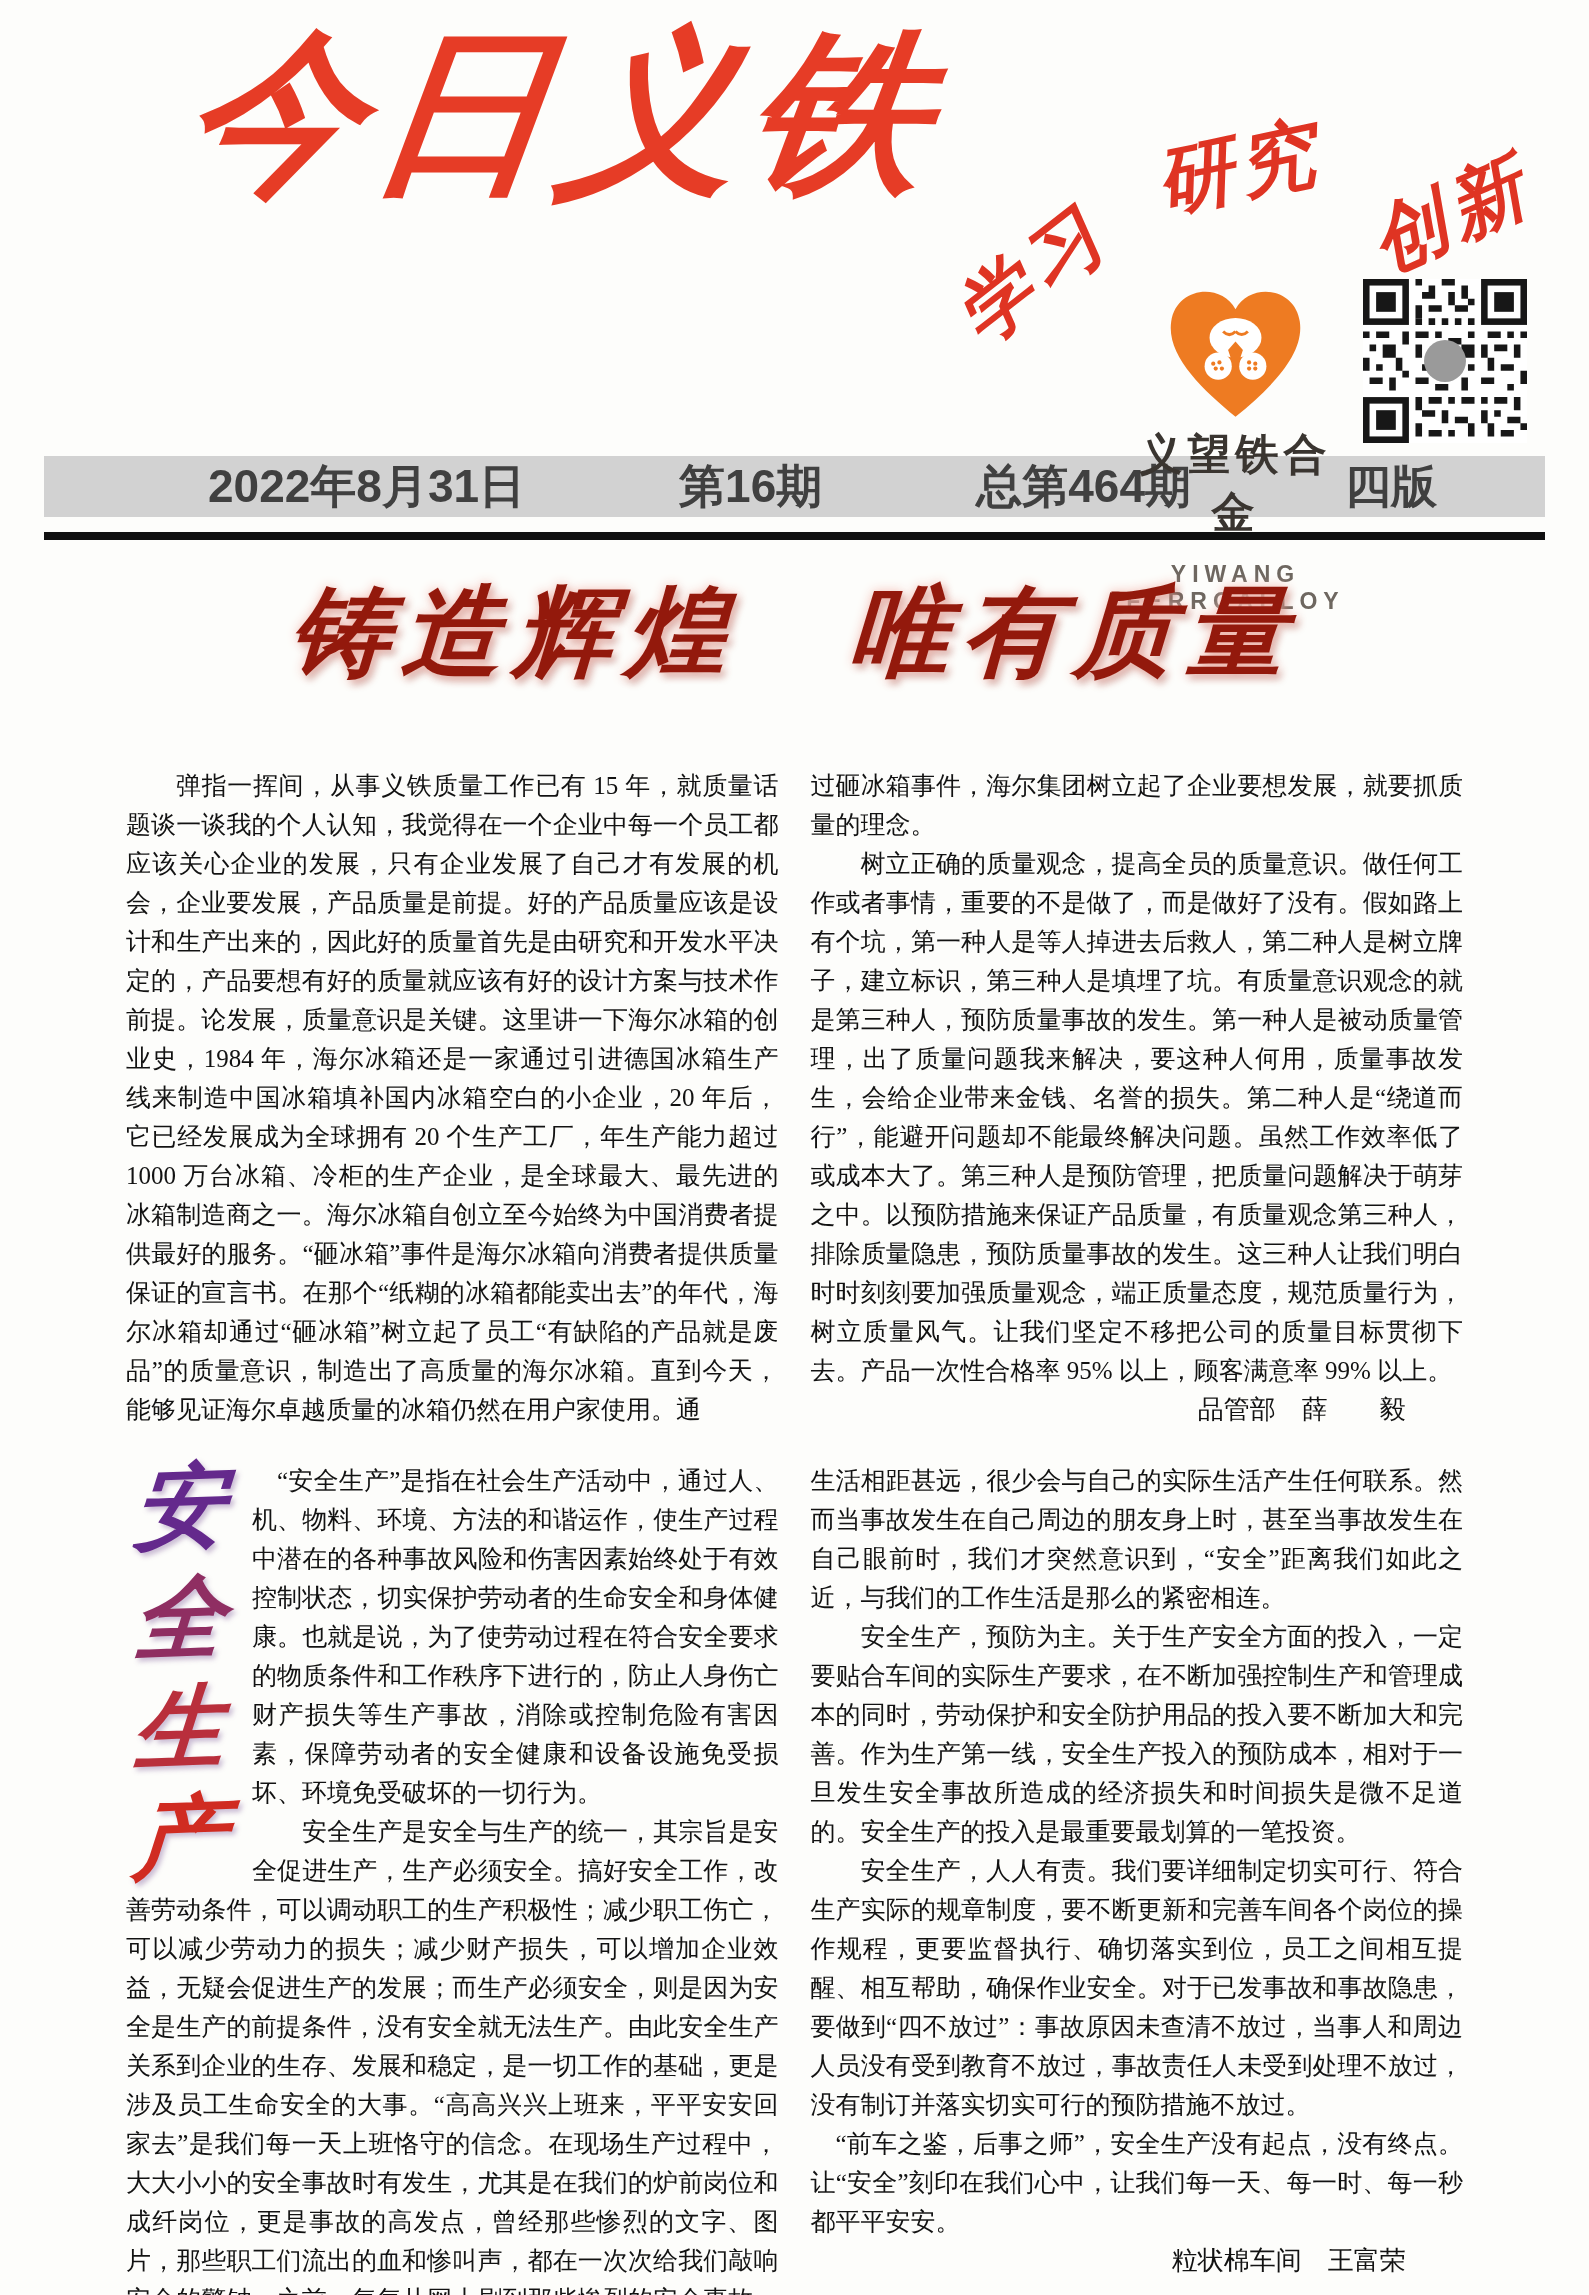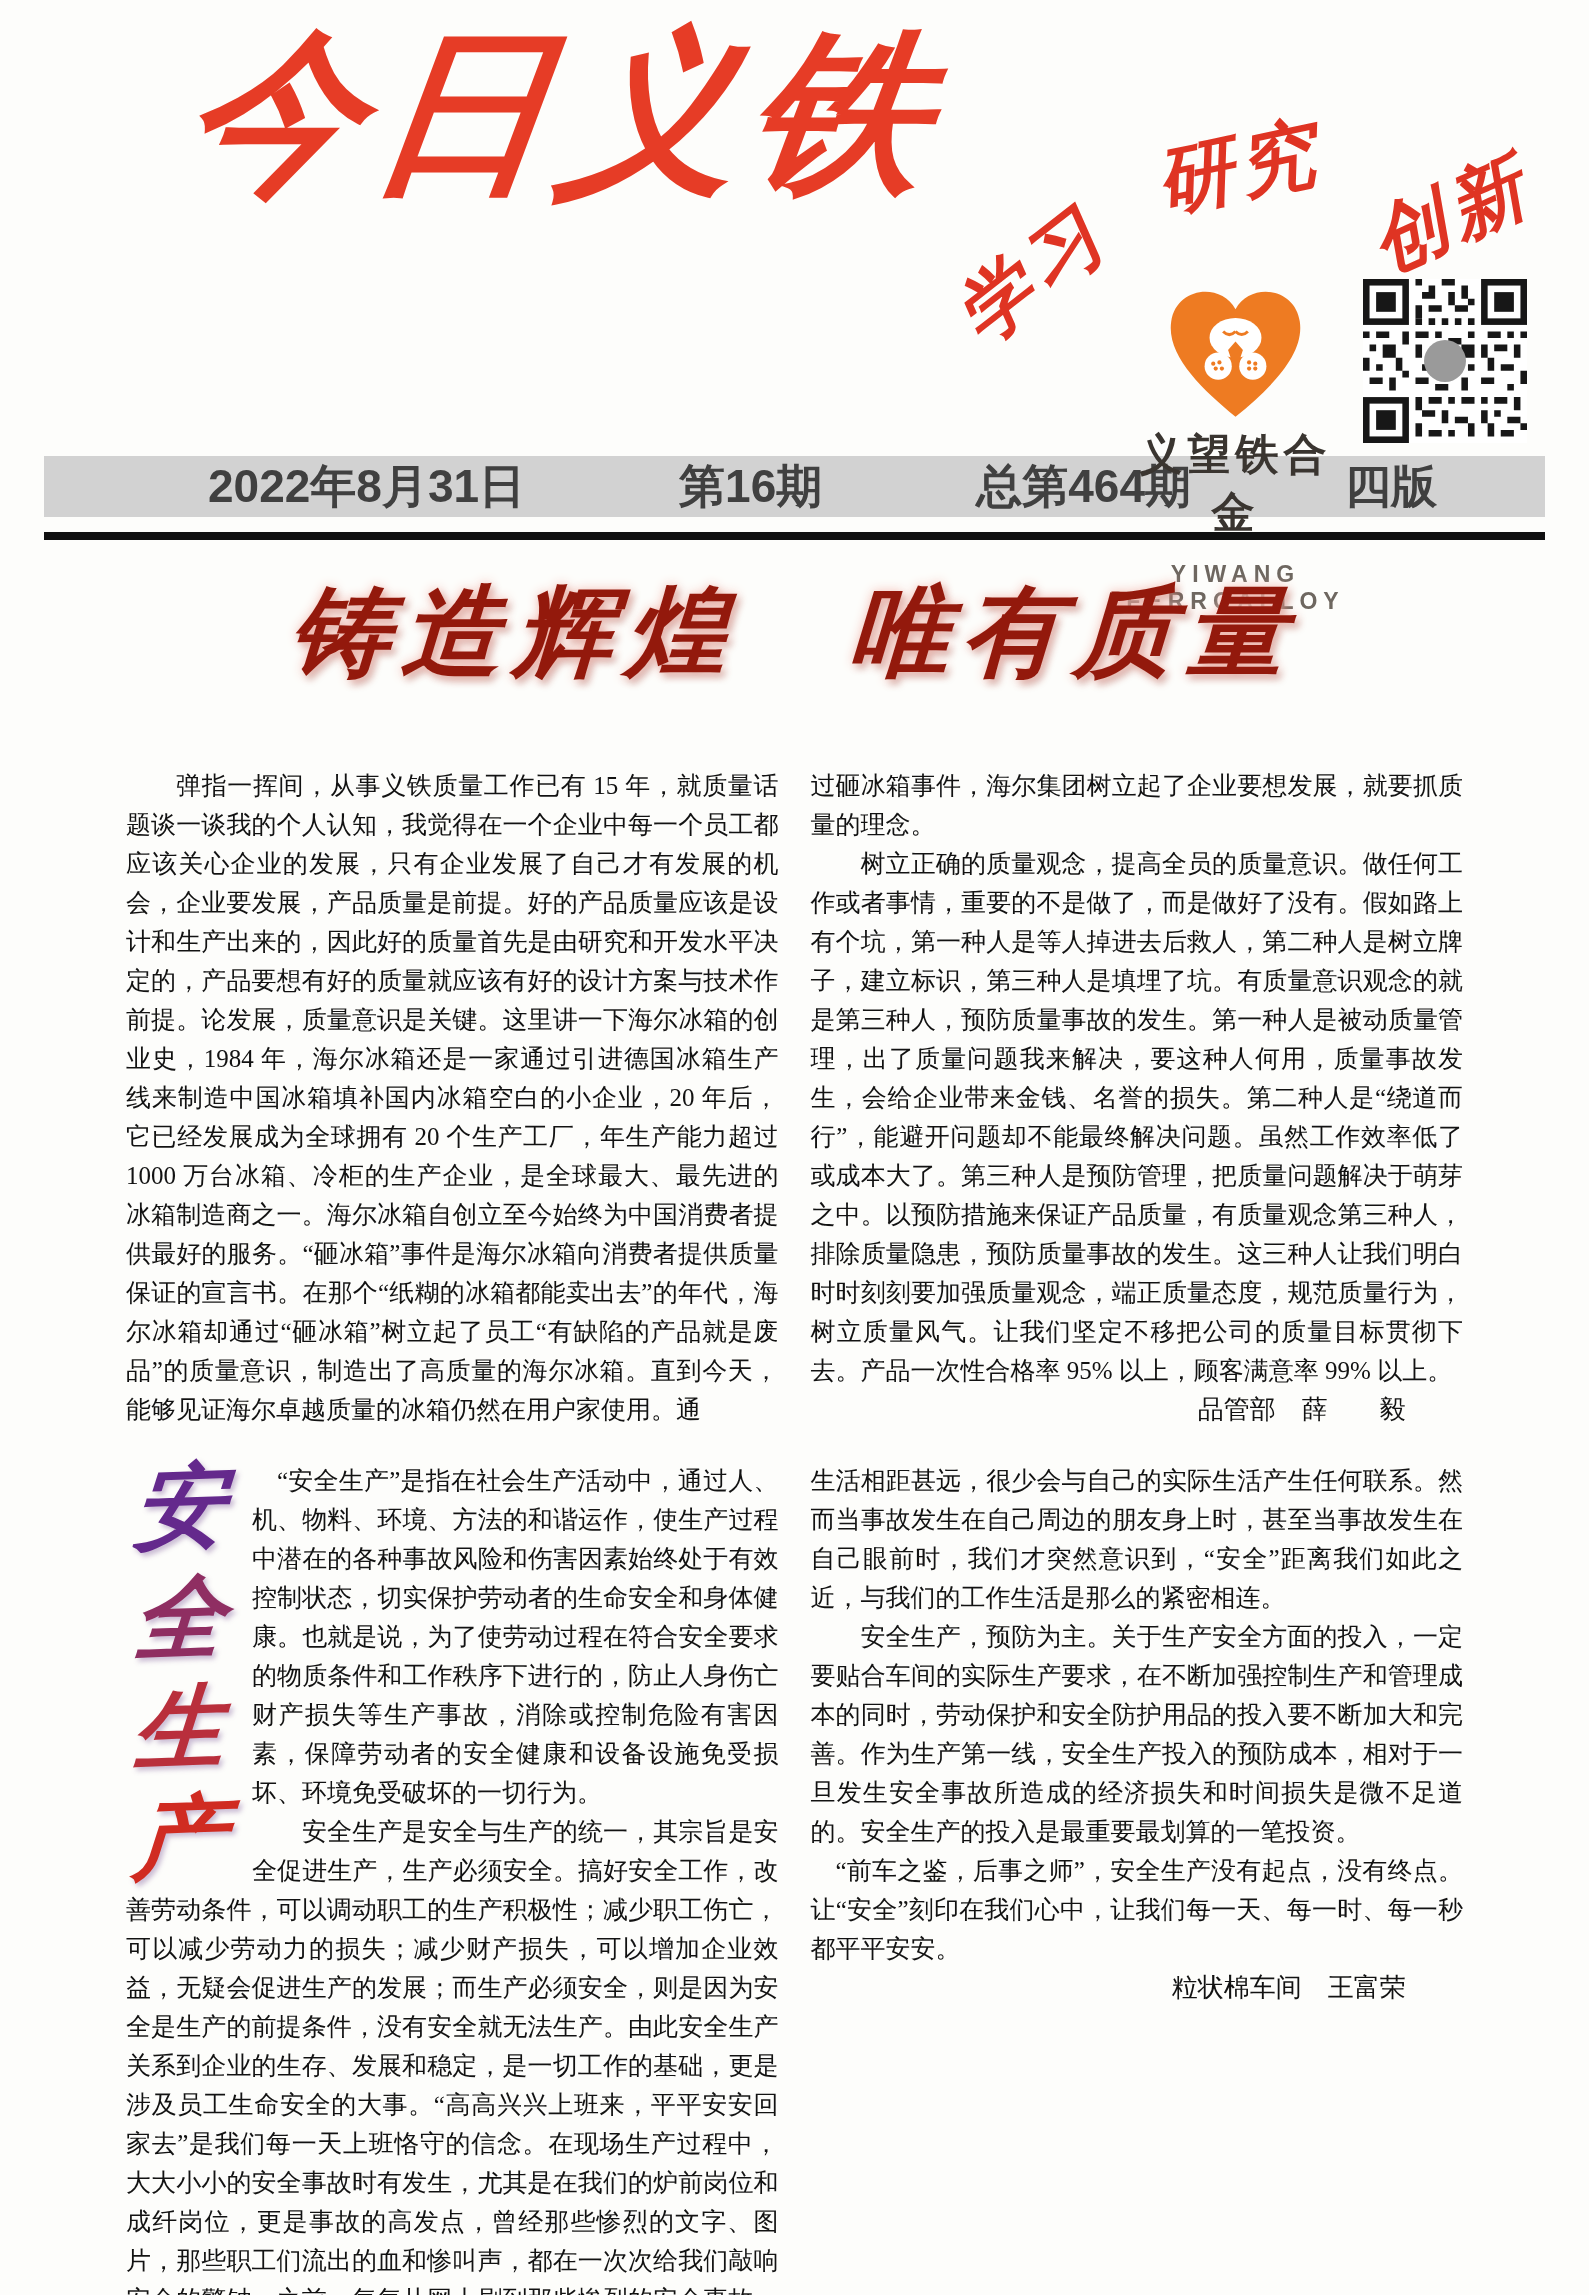--- a/index.html
+++ b/index.html
@@ -170,18 +170,19 @@
         <span class="vc1">全</span>
         <span class="vc2">生</span>
         <span class="vc3">产</span>
       </div>
       <p class="q-ind">“安全生产”是指在社会生产活动中，通过人、机、物料、环境、方法的和谐运作，使生产过程中潜在的各种事故风险和伤害因素始终处于有效控制状态，切实保护劳动者的生命安全和身体健康。也就是说，为了使劳动过程在符合安全要求的物质条件和工作秩序下进行的，防止人身伤亡财产损失等生产事故，消除或控制危险有害因素，保障劳动者的安全健康和设备设施免受损坏、环境免受破坏的一切行为。</p>
       <p class="ind">安全生产是安全与生产的统一，其宗旨是安全促进生产，生产必须安全。搞好安全工作，改善劳动条件，可以调动职工的生产积极性；减少职工伤亡，可以减少劳动力的损失；减少财产损失，可以增加企业效益，无疑会促进生产的发展；而生产必须安全，则是因为安全是生产的前提条件，没有安全就无法生产。由此安全生产关系到企业的生存、发展和稳定，是一切工作的基础，更是涉及员工生命安全的大事。“高高兴兴上班来，平平安安回家去”是我们每一天上班恪守的信念。在现场生产过程中，大大小小的安全事故时有发生，尤其是在我们的炉前岗位和成纤岗位，更是事故的高发点，曾经那些惨烈的文字、图片，那些职工们流出的血和惨叫声，都在一次次给我们敲响安全的警钟。之前，每每从网上刷到那些惨烈的安全事故，除了一阵唏嘘感叹，似乎总是觉得与我们的</p>
     </div>
     <div class="col">
       <p>生活相距甚远，很少会与自己的实际生活产生任何联系。然而当事故发生在自己周边的朋友身上时，甚至当事故发生在自己眼前时，我们才突然意识到，“安全”距离我们如此之近，与我们的工作生活是那么的紧密相连。</p>
       <p class="ind">安全生产，预防为主。关于生产安全方面的投入，一定要贴合车间的实际生产要求，在不断加强控制生产和管理成本的同时，劳动保护和安全防护用品的投入要不断加大和完善。作为生产第一线，安全生产投入的预防成本，相对于一旦发生安全事故所造成的经济损失和时间损失是微不足道的。安全生产的投入是最重要最划算的一笔投资。</p>
+      <p class="ind">安全生产，人人有责。我们要详细制定切实可行、符合生产实际的规章制度，要不断更新和完善车间各个岗位的操作规程，更要监督执行、确切落实到位，员工之间相互提醒、相互帮助，确保作业安全。对于已发事故和事故隐患，要做到“四不放过”：事故原因未查清不放过，当事人和周边人员没有受到教育不放过，事故责任人未受到处理不放过，没有制订并落实切实可行的预防措施不放过。</p>
       <p class="q-ind">“前车之鉴，后事之师”，安全生产没有起点，没有终点。让“安全”刻印在我们心中，让我们每一天、每一时、每一秒都平平安安。</p>
       <p class="sig">粒状棉车间　王富荣</p>
     </div>
   </div>
 </article>
 
 
 </body></html>

